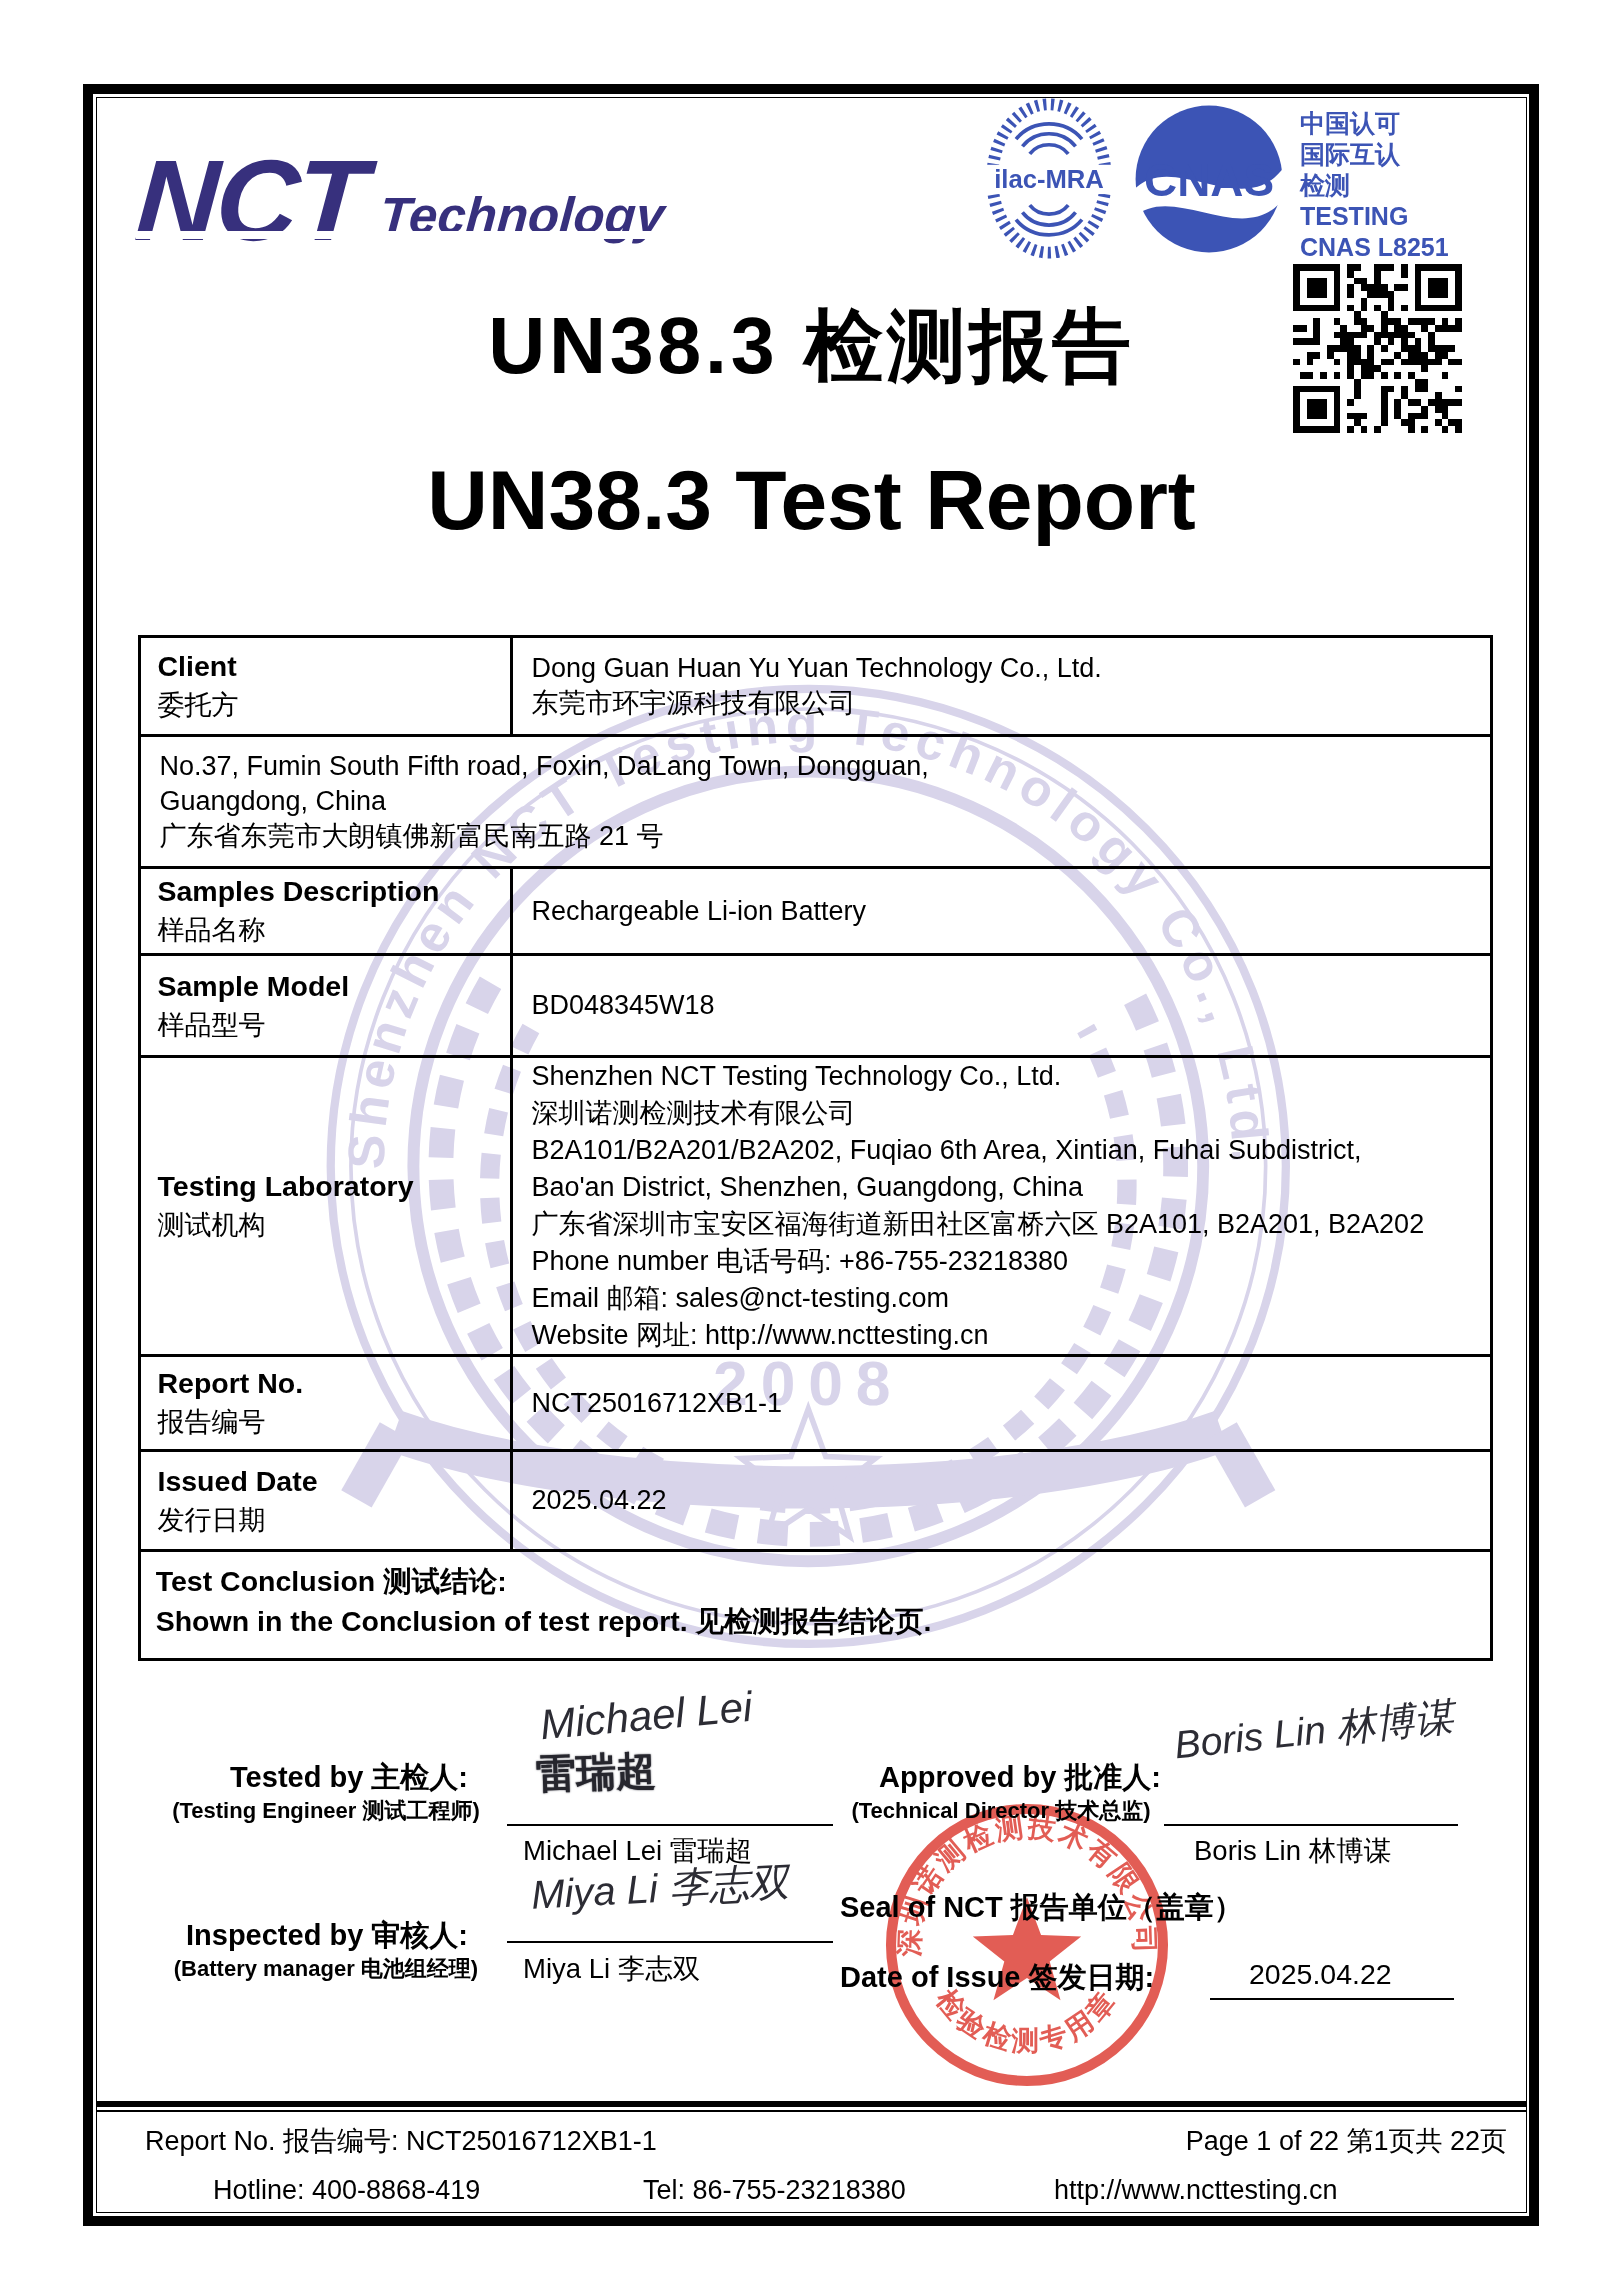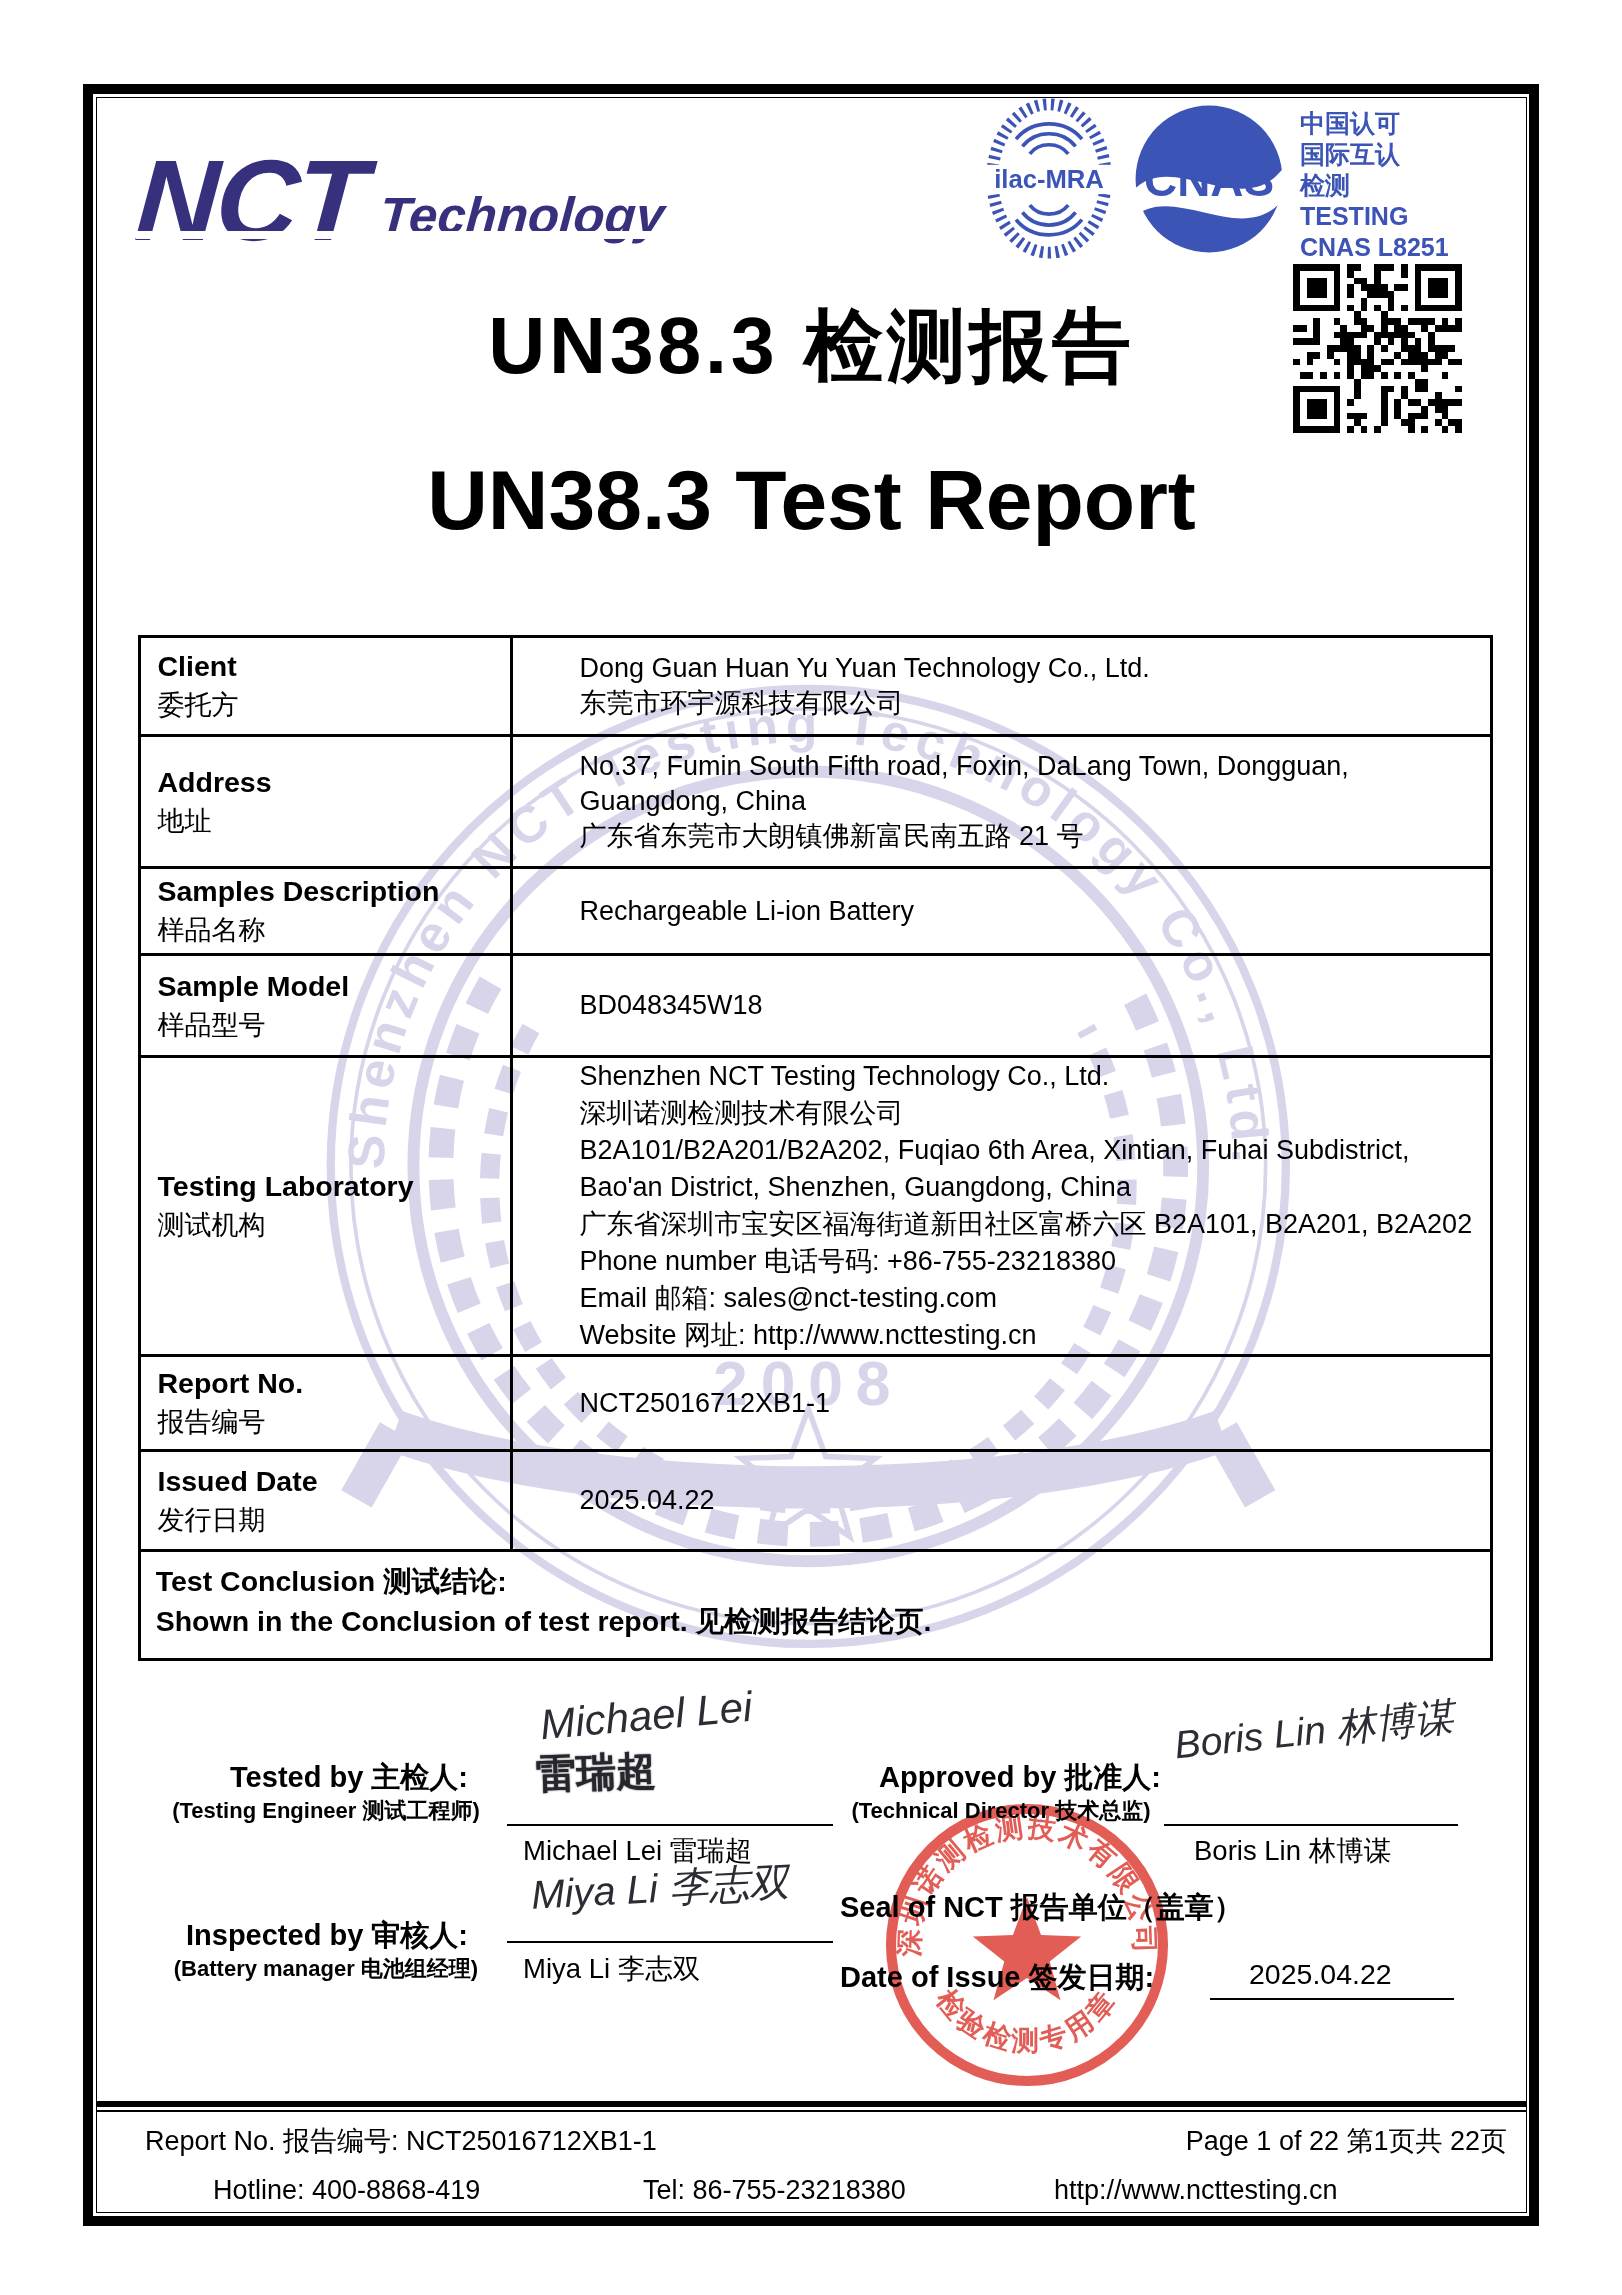--- a/index.html
+++ b/index.html
@@ -19,21 +19,21 @@
   .title-en{left:96px;top:452px;width:1431px;text-align:center;font-size:84px;font-weight:bold;}
   
   .wm{left:0;top:0;}
   
   .tbl{left:138px;top:635px;width:1355px;border:3.7px solid #000;box-sizing:border-box;background:transparent;}
   .row{display:flex;border-top:3.7px solid #000;}
   .row:first-child{border-top:none;}
   .lbl{width:372px;flex:0 0 372px;border-right:3.7px solid #000;box-sizing:border-box;display:flex;flex-direction:column;justify-content:center;padding-left:16.5px;}
   .lbl .en{font-size:28.5px;font-weight:bold;line-height:39px;}
   .lbl .cn{font-size:27px;line-height:39px;}
-  .val{flex:1;display:flex;flex-direction:column;justify-content:center;padding-left:18.4px;padding-right:7.3px;margin-left:48px;}
+  .val{flex:1;display:flex;flex-direction:column;justify-content:center;padding-left:18.4px;padding-right:7.3px;}
   .val div{font-size:27px;line-height:35px;}
   .val.lab div{line-height:37px;}
   .concl{padding:9.2px 14.7px;}
   .concl div{font-size:28.5px;font-weight:bold;line-height:40px;}
   
   .sig-label{font-size:29px;font-weight:bold;white-space:nowrap;}
   .sig-sub{font-size:22px;font-weight:bold;white-space:nowrap;}
   .sig-line{border-bottom:2.8px solid #000;height:0;}
   .sig-name{font-size:27.5px;white-space:nowrap;}
   .hand{font-style:italic;color:#2c2c34;white-space:nowrap;}
@@ -412,24 +412,20 @@
     <div class="lbl">
       <div class="en">Client</div>
       <div class="cn">委托方</div>
     </div>
     <div class="val">
       <div>Dong Guan Huan Yu Yuan Technology Co., Ltd.</div>
       <div>东莞市环宇源科技有限公司</div>
     </div>
   </div>
   <div class="row" style="height:129px">
-    <div class="lbl">
-      <div class="en">Address</div>
-      <div class="cn">地址</div>
-    </div>
     <div class="val">
       <div>No.37, Fumin South Fifth road, Foxin, DaLang Town, Dongguan,</div>
       <div>Guangdong, China</div>
       <div>广东省东莞市大朗镇佛新富民南五路 21 号</div>
     </div>
   </div>
   <div class="row" style="height:84px">
     <div class="lbl">
       <div class="en">Samples Description</div>
       <div class="cn">样品名称</div>

